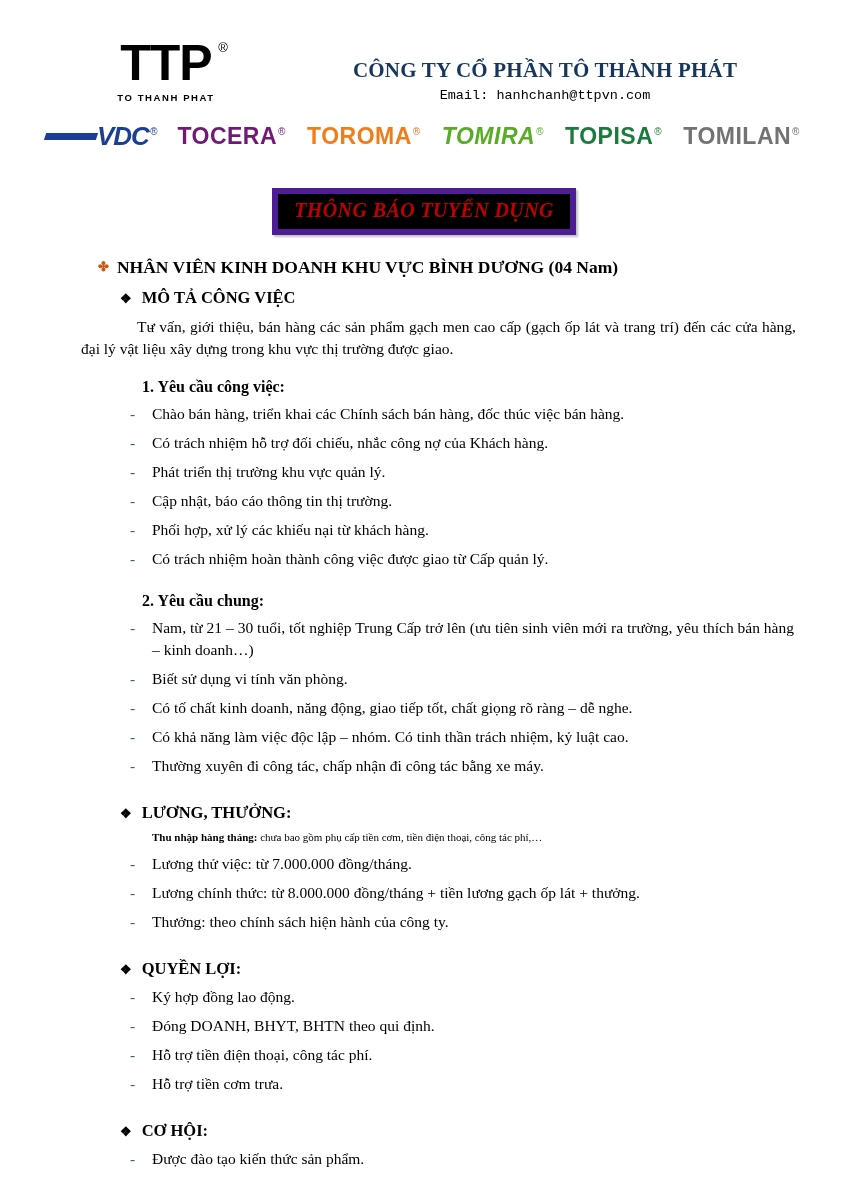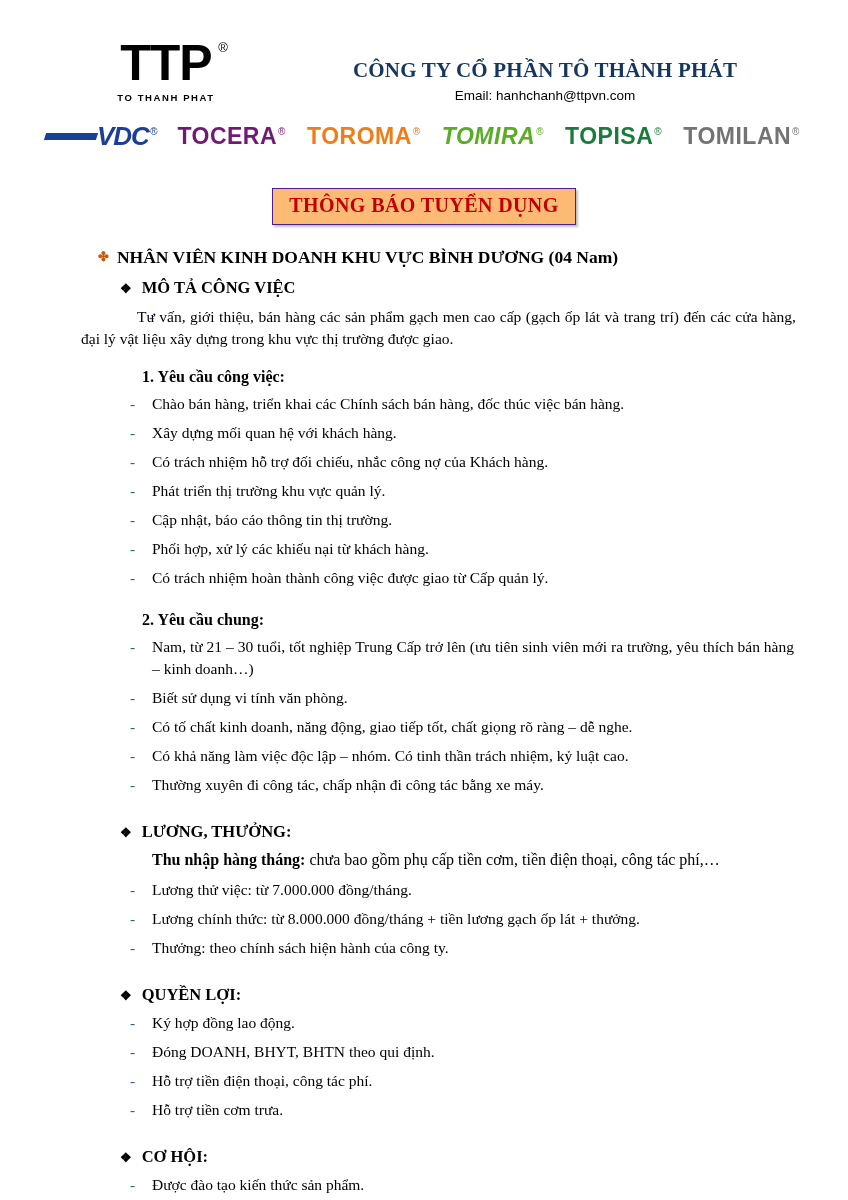--- a/index.html
+++ b/index.html
@@ -66,21 +66,21 @@
     padding-top: 14px;
   }
   .company-name {
     font-family: "Liberation Serif", serif;
     font-weight: bold;
     font-size: 21px;
     color: #17365d;
     letter-spacing: 0.2px;
   }
   .company-email {
-    font-family: Liberation Sans, sans-serif;
+    font-family: Liberation Mono, monospace;
     font-size: 13.5px;
     color: #000;
     margin-top: 5px;
   }
 
   
   .brands {
     display: flex;
     align-items: center;
     justify-content: space-between;
@@ -123,24 +123,25 @@
   .brand-topisa { color: #1b7a3c; letter-spacing: 0.5px; }
   .brand-tomilan { color: #737373; letter-spacing: 0.5px; }
 
   
   .title-wrap {
     display: flex;
     justify-content: center;
     margin-top: 36px;
   }
   .title-box {
-    border: 1px solid #4c1d95;
-    background: #fdba74;
+    border: 6px solid #4c1d95;
+    background: #000000;
     padding: 5px 16px 7px 16px;
     box-shadow: 2px 2px 2px rgba(0,0,0,0.25);
+    font-style: italic;
   }
   .title-text {
     font-family: "Liberation Serif", serif;
     font-weight: bold;
     font-size: 20px;
     color: #c00000;
     letter-spacing: 0.4px;
   }
 
   
@@ -220,21 +221,21 @@
     position: absolute;
     left: 84px;
     color: #2e5c8a;
     font-size: 15.5px;
   }
   ul.dash-list li.wrap-item { text-align: justify; }
 
   .subhead-inline {
     margin-left: 106px;
     margin-top: 7px;
-    font-size: 16px;
+    font-size: 11px;
     line-height: 1.42;
   }
   .subhead-inline b { font-weight: bold; }
 
   .gap-lg { height: 16px; }
 </style>
 </head>
 <body>
 
 <div class="page">
@@ -279,21 +280,20 @@
       <span class="diamond">❖</span>
       <span>MÔ TẢ CÔNG VIỆC</span>
     </div>
     <div class="para">
       <span class="dash-lead">-</span><span>Tư vấn, giới thiệu, bán hàng các sản phẩm gạch men cao cấp (gạch ốp lát và trang trí) đến các cửa hàng, đại lý vật liệu xây dựng trong khu vực thị trường được giao.</span>
     </div>
 
     <div class="numbered">1.  Yêu cầu công việc:</div>
     <ul class="dash-list">
       <li>Chào bán hàng, triển khai các Chính sách bán hàng, đốc thúc việc bán hàng.</li>
-      <li>Xây dựng mối quan hệ với khách hàng.</li>
       <li>Có trách nhiệm hỗ trợ đối chiếu, nhắc công nợ của Khách hàng.</li>
       <li>Phát triển thị trường khu vực quản lý.</li>
       <li>Cập nhật, báo cáo thông tin thị trường.</li>
       <li>Phối hợp, xử lý các khiếu nại từ khách hàng.</li>
       <li>Có trách nhiệm hoàn thành công việc được giao từ Cấp quản lý.</li>
     </ul>
 
     <div class="numbered-2">2. Yêu cầu chung:</div>
     <ul class="dash-list">
       <li class="wrap-item">Nam, từ 21 – 30 tuổi, tốt nghiệp Trung Cấp trở lên (ưu tiên sinh viên mới ra trường, yêu thích bán hàng – kinh doanh…)</li>

